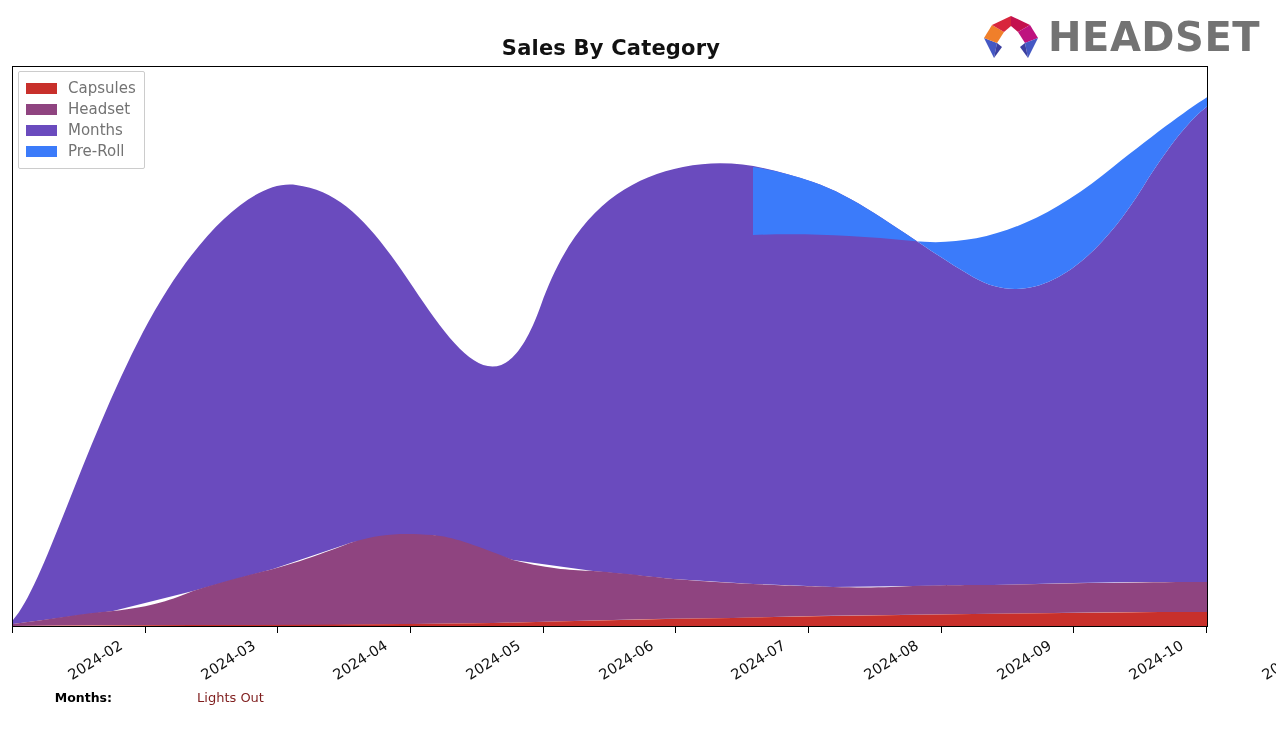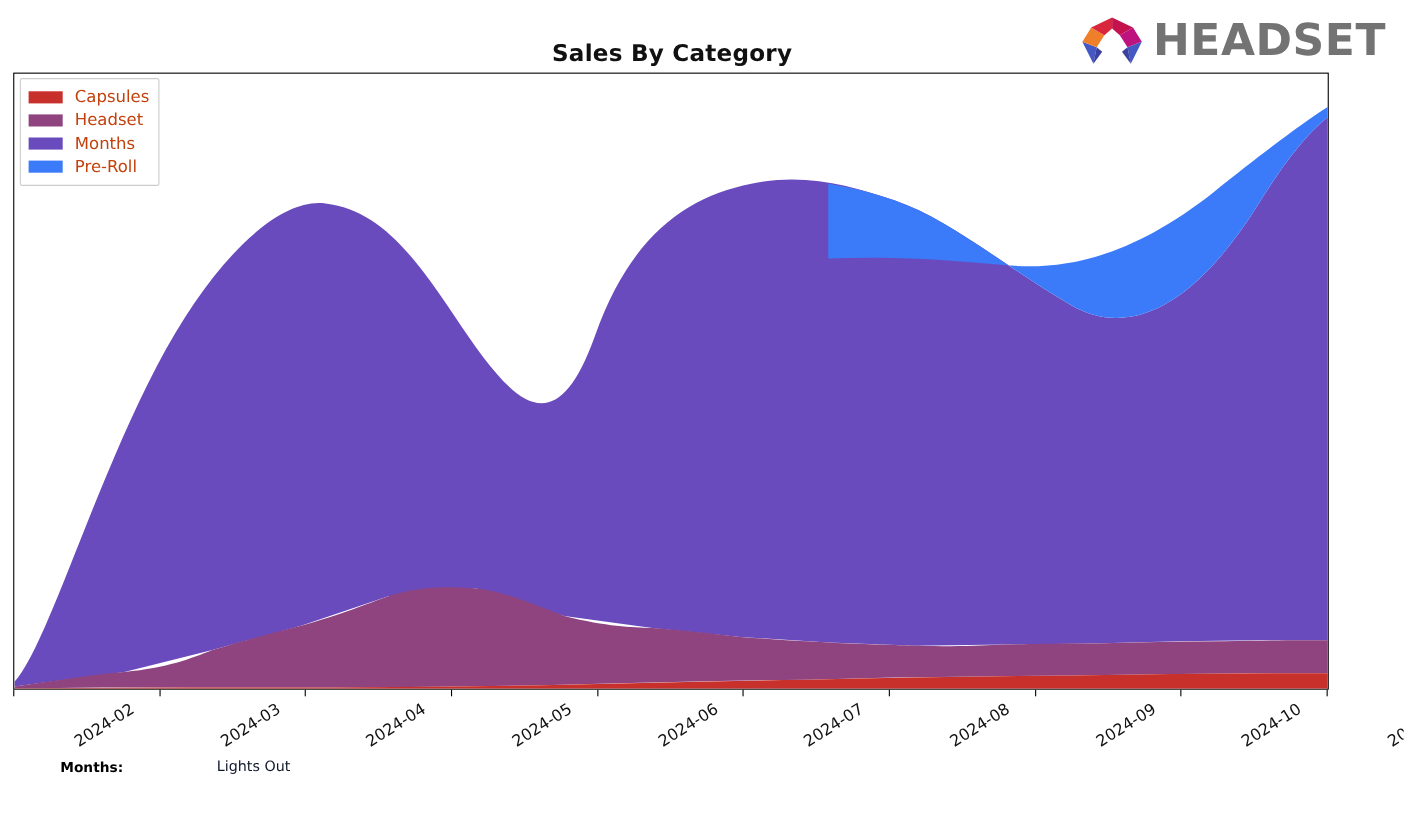--- a/index.html
+++ b/index.html
@@ -89,21 +89,21 @@
     height: 21px;
   }
   .legend-swatch {
     width: 31px;
     height: 11px;
     margin-right: 11px;
     flex: 0 0 auto;
   }
   .legend-label {
     font-size: 15px;
-    color: #c2410c;
+    color: #737373;
     white-space: nowrap;
     line-height: 1;
   }
 
   
   .xaxis {
     position: absolute;
     left: 12px;
     top: 627px;
     width: 1196px;
@@ -147,21 +147,21 @@
     font-size: 12.5px;
     font-weight: bold;
     color: #000000;
   }
   .footer-val {
     position: absolute;
     left: 116px;
     width: 229px;
     text-align: center;
     font-size: 13px;
-    color: #0f172a;
+    color: #7f1d1d;
     white-space: nowrap;
   }
 </style>
 </head>
 <body>
 
 <div id="root">
 
   <div class="chart-title">Sales By Category</div>
 

